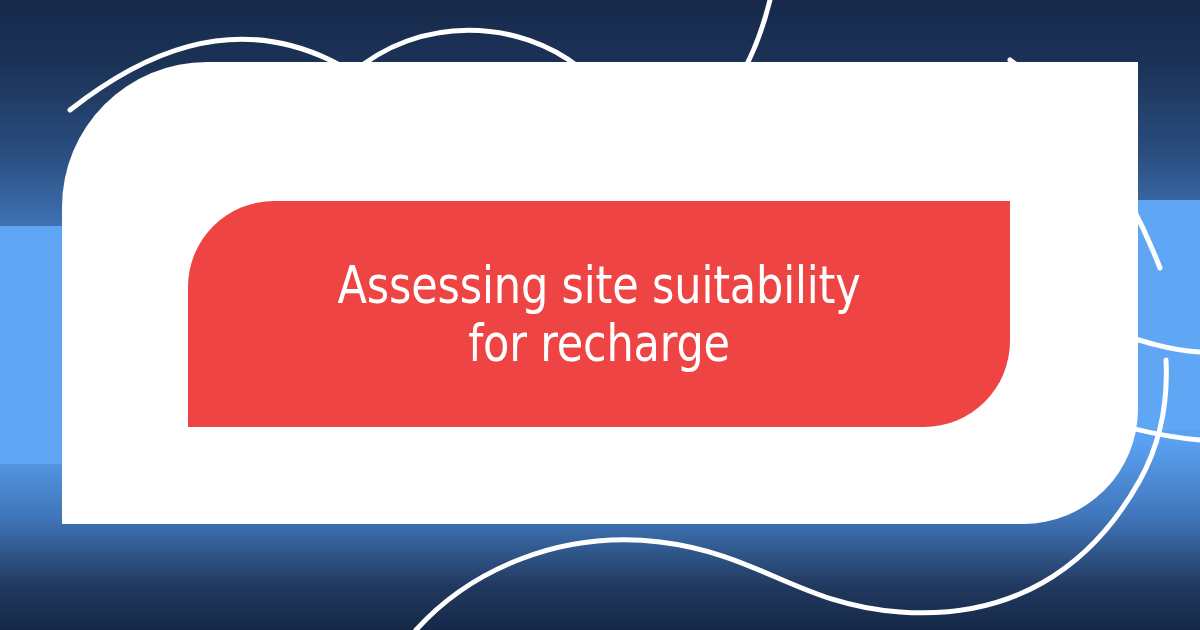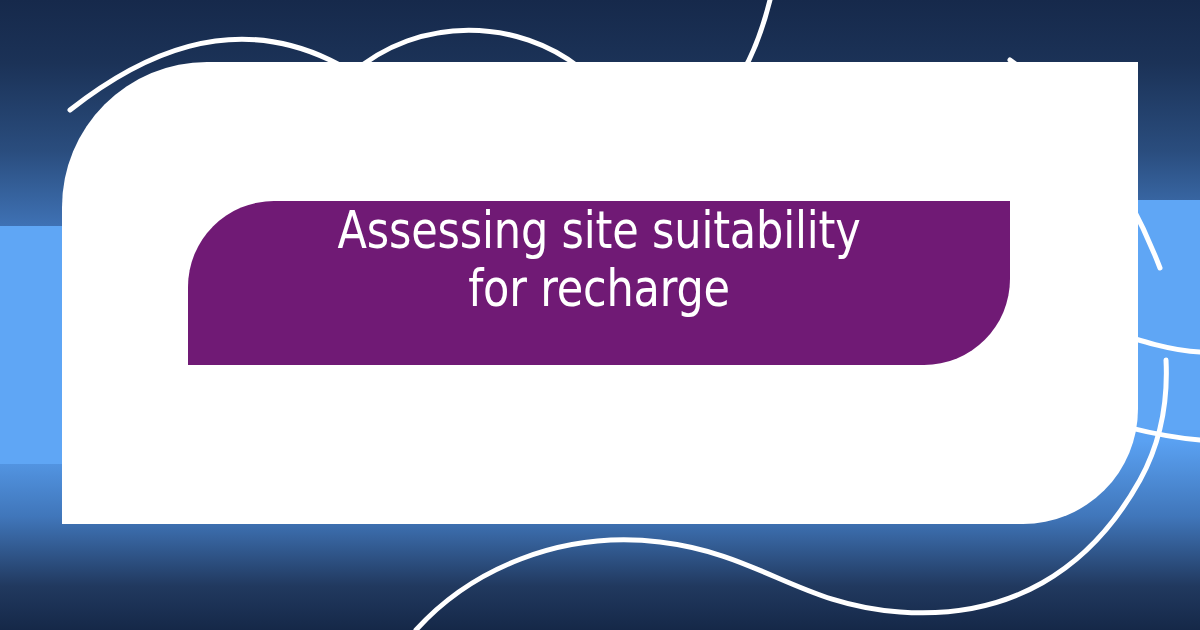--- a/index.html
+++ b/index.html
@@ -62,24 +62,25 @@
     background: #ffffff;
     border-radius: 145px 0 115px 0;
   }
 
   
   .panel {
     position: absolute;
     left: 188px;
     top: 201px;
     width: 822px;
-    height: 164px;
-    background: #701a75;
+    height: 226px;
+    background: #ef4444;
     border-radius: 86px 0 86px 0;
     display: flex;
+    align-items: center;
     justify-content: center;
   }
   .panel-title {
     margin: 0;
     color: #ffffff;
     font-size: 52px;
     line-height: 1.12;
     font-weight: 400;
     text-align: center;
     letter-spacing: -0.2px;

